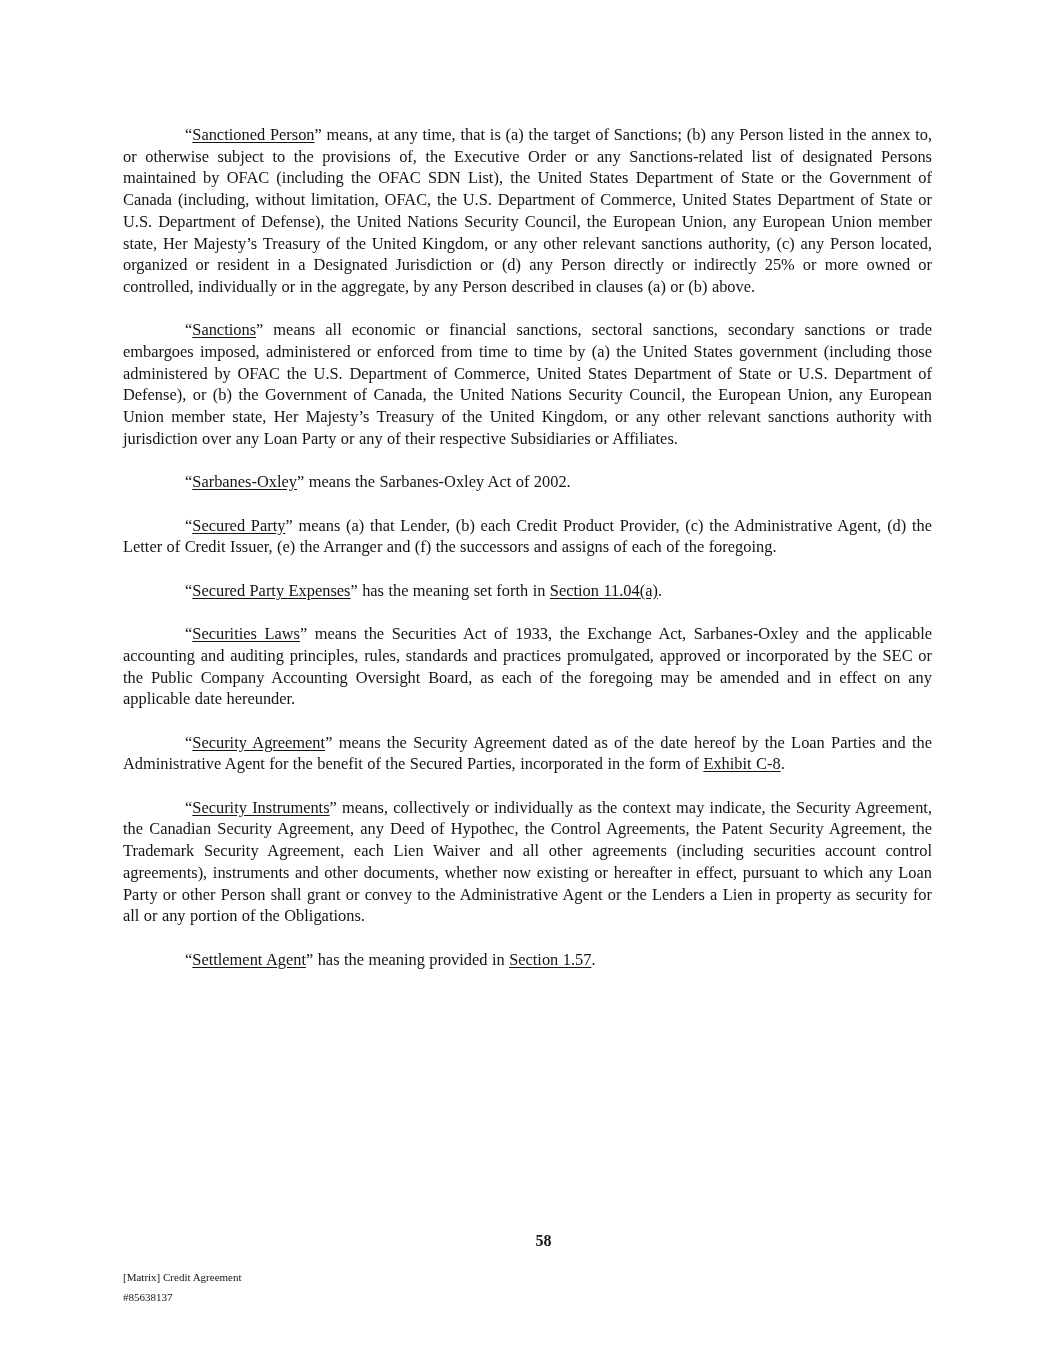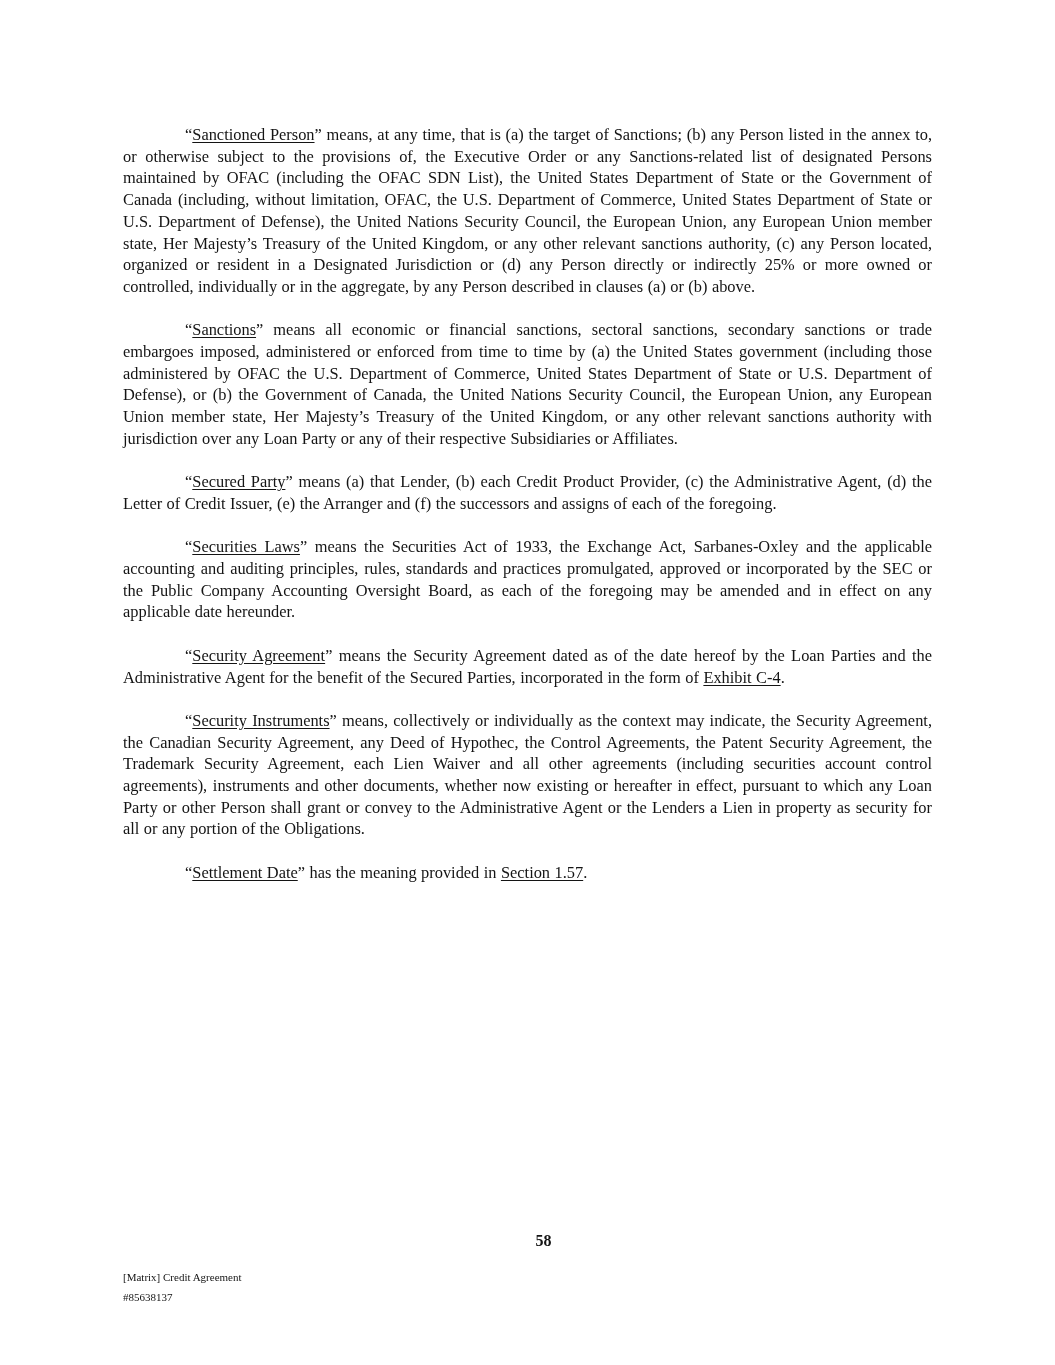--- a/index.html
+++ b/index.html
@@ -56,25 +56,27 @@
     line-height: 19.5px;
   }
 </style>
 </head>
 <body>
 
 <div class="page">
   <div class="content" id="doc-body">
       <p><span>“</span><span class="u">Sanctioned Person</span><span>” means, at any time, that is (a) the target of Sanctions; (b) any Person listed in the annex to, or otherwise subject to the provisions of, the Executive Order or any Sanctions-related list of designated Persons maintained by OFAC (including the OFAC SDN List), the United States Department of State or the Government of Canada (including, without limitation, OFAC, the U.S. Department of Commerce, United States Department of State or U.S. Department of Defense), the United Nations Security Council, the European Union, any European Union member state, Her Majesty’s Treasury of the United Kingdom, or any other relevant sanctions authority, (c) any Person located, organized or resident in a Designated Jurisdiction or (d) any Person directly or indirectly 25% or more owned or controlled, individually or in the aggregate, by any Person described in clauses (a) or (b) above.</span></p>
       <p><span>“</span><span class="u">Sanctions</span><span>” means all economic or financial sanctions, sectoral sanctions, secondary sanctions or trade embargoes imposed, administered or enforced from time to time by (a) the United States government (including those administered by OFAC the U.S. Department of Commerce, United States Department of State or U.S. Department of Defense), or (b) the Government of Canada, the United Nations Security Council, the European Union, any European Union member state, Her Majesty’s Treasury of the United Kingdom, or any other relevant sanctions authority with jurisdiction over any Loan Party or any of their respective Subsidiaries or Affiliates.</span></p>
+      <p><span>“</span><span class="u">Sarbanes-Oxley</span><span>” means the Sarbanes-Oxley Act of 2002.</span></p>
       <p><span>“</span><span class="u">Secured Party</span><span>” means (a) that Lender, (b) each Credit Product Provider, (c) the Administrative Agent, (d) the Letter of Credit Issuer, (e) the Arranger and (f) the successors and assigns of each of the foregoing.</span></p>
+      <p><span>“</span><span class="u">Secured Party Expenses</span><span>” has the meaning set forth in </span><span class="u">Section 11.04(a)</span><span>.</span></p>
       <p><span>“</span><span class="u">Securities Laws</span><span>” means the Securities Act of 1933, the Exchange Act, Sarbanes-Oxley and the applicable accounting and auditing principles, rules, standards and practices promulgated, approved or incorporated by the SEC or the Public Company Accounting Oversight Board, as each of the foregoing may be amended and in effect on any applicable date hereunder.</span></p>
-      <p><span>“</span><span class="u">Security Agreement</span><span>” means the Security Agreement dated as of the date hereof by the Loan Parties and the Administrative Agent for the benefit of the Secured Parties, incorporated in the form of </span><span class="u">Exhibit C-4</span><span>.</span></p>
+      <p><span>“</span><span class="u">Security Agreement</span><span>” means the Security Agreement dated as of the date hereof by the Loan Parties and the Administrative Agent for the benefit of the Secured Parties, incorporated in the form of </span><span class="u">Exhibit C-8</span><span>.</span></p>
       <p><span>“</span><span class="u">Security Instruments</span><span>” means, collectively or individually as the context may indicate, the Security Agreement, the Canadian Security Agreement, any Deed of Hypothec, the Control Agreements, the Patent Security Agreement, the Trademark Security Agreement, each Lien Waiver and all other agreements (including securities account control agreements), instruments and other documents, whether now existing or hereafter in effect, pursuant to which any Loan Party or other Person shall grant or convey to the Administrative Agent or the Lenders a Lien in property as security for all or any portion of the Obligations.</span></p>
-      <p><span>“</span><span class="u">Settlement Date</span><span>” has the meaning provided in </span><span class="u">Section 1.57</span><span>.</span></p>
+      <p><span>“</span><span class="u">Settlement Agent</span><span>” has the meaning provided in </span><span class="u">Section 1.57</span><span>.</span></p>
     </div>
 
   <div class="page-number">58</div>
 
   <div class="footer">
     <div>[Matrix] Credit Agreement</div>
     <div>#85638137</div>
   </div>
 </div>
 

